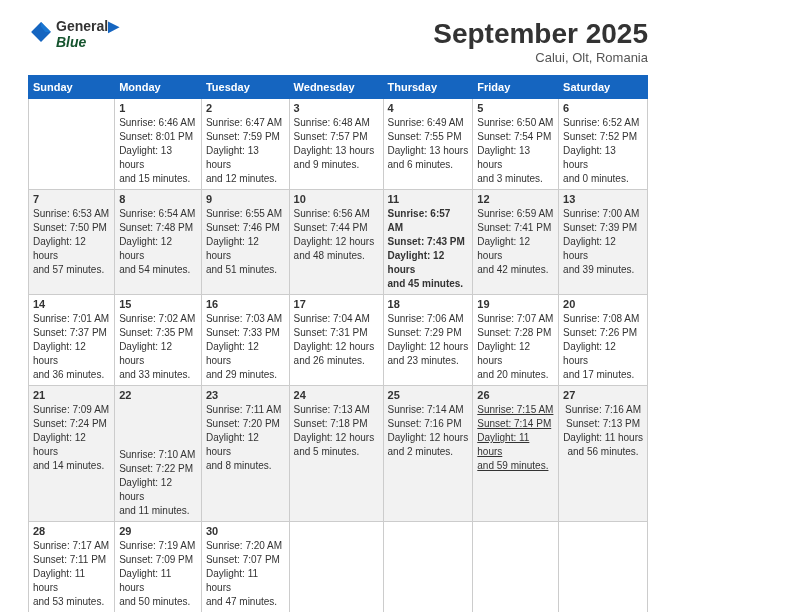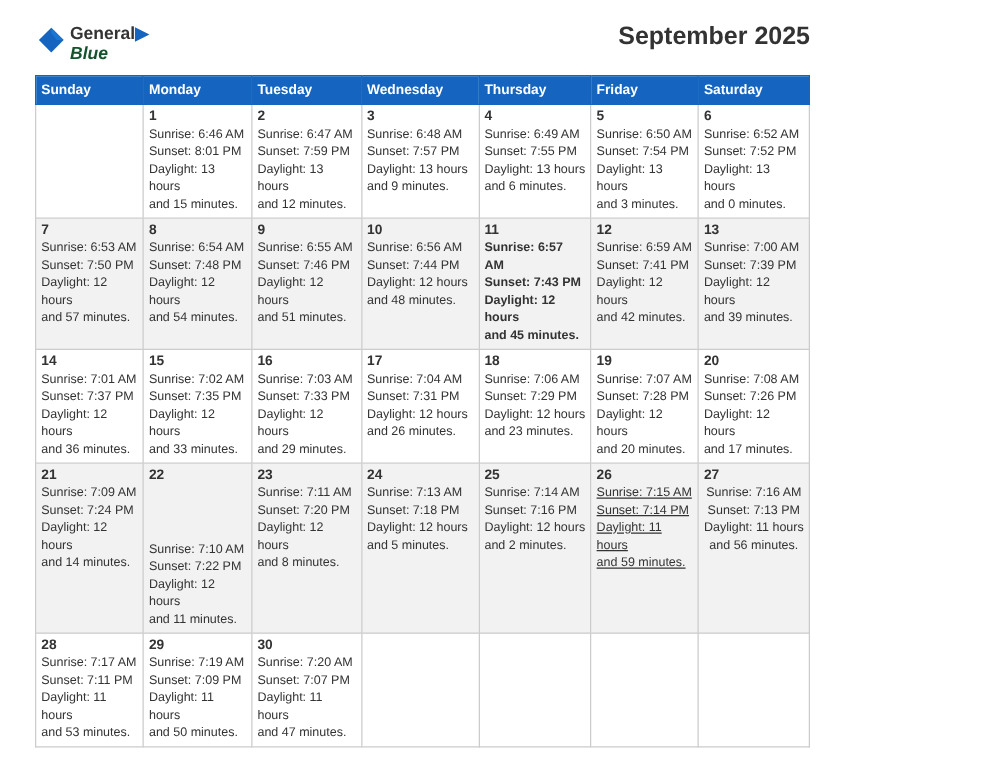--- a/index.html
+++ b/index.html
@@ -30,21 +30,21 @@
     }
     .logo-icon {
       width: 22px;
       height: 22px;
       margin-left: 2px;
     }
     .title-block {
       text-align: right;
     }
     .month-title {
-      font-size: 20px;
+      font-size: 28px;
       font-weight: bold;
       color: #333;
     }
     .location {
       font-size: 13px;
       color: #555;
     }
     .calendar {
       width: 100%;
       border-collapse: collapse;
@@ -104,20 +104,21 @@
           <polygon points="20,2 38,20 28,20 20,10" fill="#1976d2"></polygon>
         </svg>
       </div>
       <div style="margin-left:4px;">
         <div style="font-size:14px;font-weight:bold;color:#333;">General<span style="color:#1565c0;">▶</span></div>
         <div style="font-size:14px;font-weight:bold;color:#14532d;font-style:italic;">Blue</div>
       </div>
     </div>
     <div class="title-block">
       <div class="month-title">September 2025</div>
+      <div class="location">Calui, Olt, Romania</div>
     </div>
   </div>
 
   <table class="calendar">
     <thead>
       <tr>
         <th>Sunday</th>
         <th>Monday</th>
         <th>Tuesday</th>
         <th>Wednesday</th>

